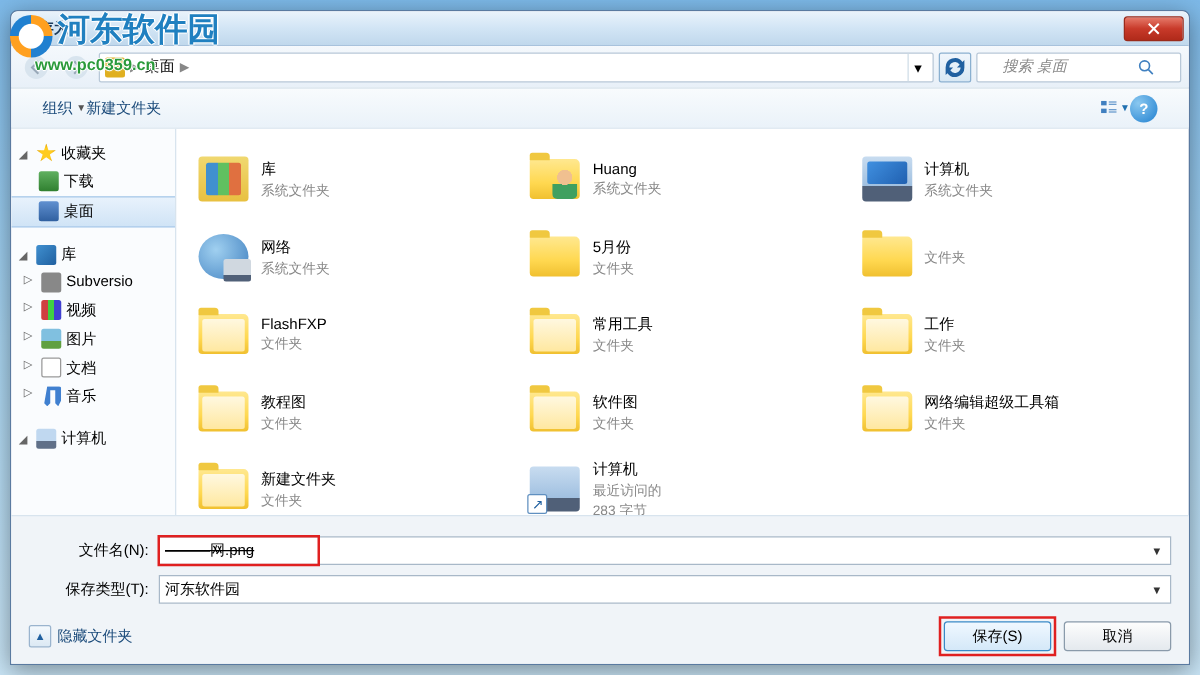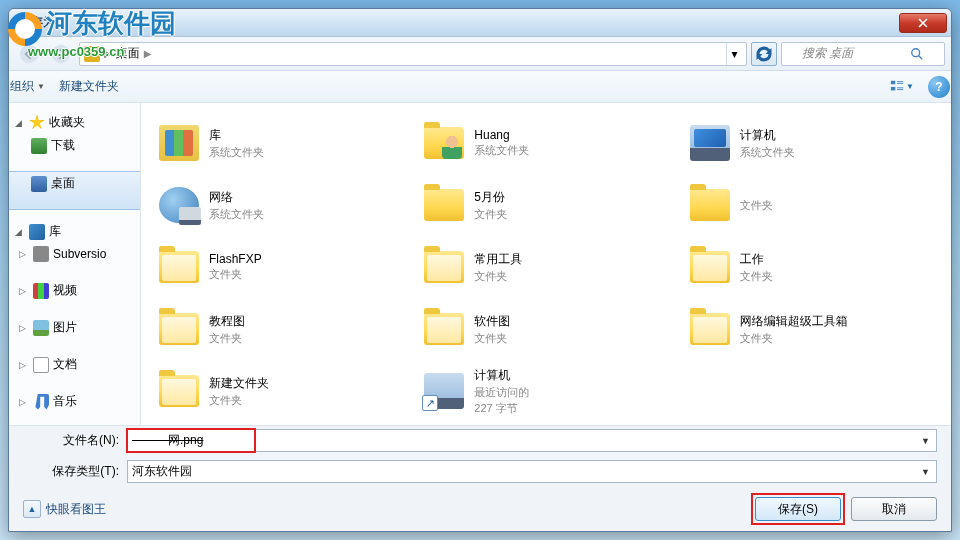--- a/index.html
+++ b/index.html
@@ -18,36 +18,36 @@
 .nav-btn{width:28px;height:26px;border:1px solid transparent;border-radius:3px;display:flex;align-items:center;justify-content:center;color:#888}
 .nav-btn svg{width:20px;height:20px}
 .breadcrumb{flex:1;height:24px;background:#fff;border:1px solid #b8c8d8;border-radius:2px;display:flex;align-items:center;padding:0 4px;gap:4px}
 .bc-icon{width:16px;height:16px;background:#e0b020;border-radius:2px}
 .bc-sep{color:#888;font-size:10px}
 .bc-dd{width:16px;height:22px;display:flex;align-items:center;justify-content:center;border-left:1px solid #d0dde8}
 .refresh-btn{width:26px;height:24px;border:1px solid #8ab0d0;border-radius:2px;background:linear-gradient(180deg,#f0f6fc,#d8e8f4);display:flex;align-items:center;justify-content:center;color:#2060a0}
 .search-box{width:164px;height:24px;background:#fff;border:1px solid #b8c8d8;border-radius:2px;display:flex;align-items:center;padding:0 20px;color:#888}
 .search-box .ph{flex:1;font-style:italic}
 .search-box svg{width:14px;height:14px;color:#4080c0}
-.toolbar{height:32px;background:linear-gradient(180deg,#f8fbfd 0%,#eaf2f9 100%);border-bottom:1px solid #d8e4ee;display:flex;align-items:center;padding:0 1px;gap:14px}
+.toolbar{height:32px;background:linear-gradient(180deg,#f8fbfd 0%,#eaf2f9 100%);border-bottom:1px solid #d8e4ee;display:flex;align-items:center;padding:0 25px;}
 .tb-item{color:#1a4a7a;display:flex;align-items:center;gap:3px;cursor:pointer}
 .tb-item .dd{font-size:8px;color:#555}
 .tb-spacer{flex:1}
 .tb-icon{width:24px;height:24px;display:flex;align-items:center;justify-content:center;color:#2070b0}
 .tb-help{width:22px;height:22px;border-radius:50%;background:radial-gradient(circle at 30% 30%,#8ac8f0,#2080d0);color:#fff;display:flex;align-items:center;justify-content:center;font-weight:bold}
 .body{flex:1;display:flex;overflow:hidden}
 .sidebar{width:132px;border-right:1px solid #d8e4ee;background:#fafcfe;padding:8px 0;overflow:hidden}
 .tree-group{margin-bottom:10px}
 .tree-hdr{display:flex;align-items:center;gap:4px;padding:3px 6px;font-weight:normal}
 .tree-hdr .arr{width:10px;font-size:9px;color:#666}
 .tree-hdr .ic{width:16px;height:16px;display:inline-block}
 .ic-fav{background:radial-gradient(circle,#ffcc20 40%,#e0a000 70%);clip-path:polygon(50% 0,61% 35%,98% 35%,68% 57%,79% 91%,50% 70%,21% 91%,32% 57%,2% 35%,39% 35%)}
 .ic-lib{background:linear-gradient(135deg,#4090d0,#2060a0);border-radius:2px}
 .ic-comp{background:linear-gradient(180deg,#c0d8f0 60%,#607088 60%);border-radius:2px}
-.tree-item{display:flex;align-items:center;gap:4px;padding:3px 6px 17px 22px;cursor:pointer}
+.tree-item{display:flex;gap:4px;padding:3px 6px 3px 22px;cursor:pointer}
 .tree-item.sel{background:linear-gradient(180deg,#e8f2fc,#d0e4f6);border:1px solid #a0c4e8;border-left:none;border-right:none}
 .tree-item .arr{width:10px;font-size:9px;color:#666}
 .tree-item .ic{width:16px;height:16px;display:inline-block;border-radius:2px}
 .ic-dl{background:linear-gradient(180deg,#60b060,#308030)}
 .ic-desk{background:linear-gradient(180deg,#6090d0,#3060a0)}
 .ic-recent{background:linear-gradient(180deg,#c0a060,#907030)}
 .ic-svn{background:#888}
 .ic-vid{background:linear-gradient(90deg,#d04040 33%,#40d040 33% 66%,#4040d0 66%)}
 .ic-pic{background:linear-gradient(180deg,#80c0e0 60%,#60a040 60%)}
 .ic-doc{background:#fff;border:1px solid #999}
@@ -64,21 +64,21 @@
 .folder.user::after{content:"";position:absolute;right:2px;bottom:0;width:20px;height:24px;background:radial-gradient(circle at 50% 28%,#f0c090 30%,transparent 31%),linear-gradient(180deg,transparent 50%,#40a060 50%);border-radius:4px}
 .lib-icon{width:40px;height:36px;background:linear-gradient(180deg,#f0d870 0%,#e8c040 100%);border-radius:3px;position:relative}
 .lib-icon::after{content:"";position:absolute;left:6px;right:6px;top:5px;bottom:5px;background:linear-gradient(90deg,#4090d0 33%,#60c060 33% 66%,#e07040 66%);border-radius:2px}
 .net-icon{width:40px;height:36px;background:radial-gradient(circle at 35% 35%,#a0d0f0,#4080c0);border-radius:50%;position:relative}
 .net-icon::after{content:"";position:absolute;right:-2px;bottom:-2px;width:22px;height:18px;background:linear-gradient(180deg,#d0d8e0 70%,#506078 70%);border-radius:2px}
 .comp-icon{width:40px;height:36px;background:linear-gradient(180deg,#c8dcf0 0%,#a0c0e0 65%,#506078 65%);border-radius:3px;position:relative}
 .comp-icon::after{content:"";position:absolute;inset:4px 4px 14px 4px;background:linear-gradient(135deg,#4090e0,#2060b0);border-radius:2px}
 .shortcut-icon{width:40px;height:36px;position:relative}
 .shortcut-icon .mon{position:absolute;inset:0;background:linear-gradient(180deg,#c8dcf0 0%,#a0c0e0 70%,#506078 70%);border-radius:3px}
 .shortcut-icon .arr{position:absolute;left:-2px;bottom:-2px;width:16px;height:16px;background:#fff;border:1px solid #6090c0;border-radius:2px;color:#2060a0;font-size:11px;display:flex;align-items:center;justify-content:center}
-.bottom{border-top:1px solid #d8e4ee;background:#f0f4f8;padding:3px 14px 10px 14px}
+.bottom{border-top:1px solid #d8e4ee;background:#f0f4f8;padding:16px 14px 10px 14px}
 .field-row{display:flex;align-items:center;gap:8px;margin-bottom:8px}
 .field-row label{width:96px;text-align:right;color:#000}
 .field-row .combo{flex:1;height:23px;background:#fff;border:1px solid #a8b8c8;display:flex;align-items:center;padding:0 4px;position:relative}
 .field-row .combo .dd{position:absolute;right:2px;top:2px;bottom:2px;width:17px;display:flex;align-items:center;justify-content:center;color:#333;font-size:9px}
 .filename-hl{position:absolute;left:-2px;top:-2px;width:130px;height:25px;border:2px solid #e02020;pointer-events:none}
 .actions{display:flex;align-items:center;gap:10px;margin-top:14px}
 .hide-folders{display:flex;align-items:center;gap:5px;color:#1a4a7a;cursor:pointer}
 .hide-folders .chev{width:18px;height:18px;border:1px solid #9ab4ce;border-radius:2px;background:linear-gradient(180deg,#f4f9fd,#dce9f4);display:flex;align-items:center;justify-content:center;font-size:9px;color:#2060a0}
 .spacer{flex:1}
 .btn{min-width:86px;height:24px;border:1px solid #8a9aaa;border-radius:3px;background:linear-gradient(180deg,#fdfdfd,#e4e9ee);display:flex;align-items:center;justify-content:center;cursor:pointer}
@@ -342,21 +342,21 @@
         <div class="item">
           <div class="item-icon">
             <div class="shortcut-icon">
               <div class="mon"></div>
               <div class="arr">↗</div>
             </div>
           </div>
           <div class="item-text">
             <div class="name">计算机</div>
             <div class="sub">最近访问的</div>
-            <div class="sub">227 字节</div>
+            <div class="sub">283 字节</div>
           </div>
         </div>
       </div>
   </div>
 
   <div class="bottom">
     <div class="field-row">
       <label>文件名(N):</label>
       <div class="combo">
         <div class="filename-hl"></div>
@@ -367,21 +367,21 @@
     <div class="field-row">
       <label>保存类型(T):</label>
       <div class="combo">
         <span>河东软件园</span>
         <span class="dd">▼</span>
       </div>
     </div>
     <div class="actions">
       <div class="hide-folders">
         <span class="chev">▲</span>
-        <span>快眼看图王</span>
+        <span>隐藏文件夹</span>
       </div>
       <div class="spacer"></div>
       <div class="save-hl">
         <div class="btn primary">保存(S)</div>
       </div>
       <div class="btn">取消</div>
     </div>
   </div>
 
 </div>

